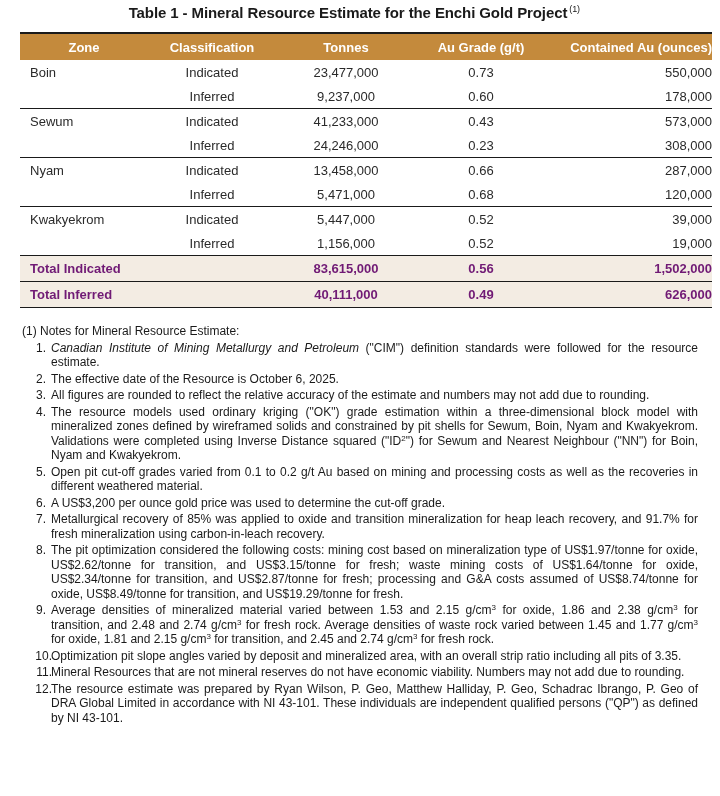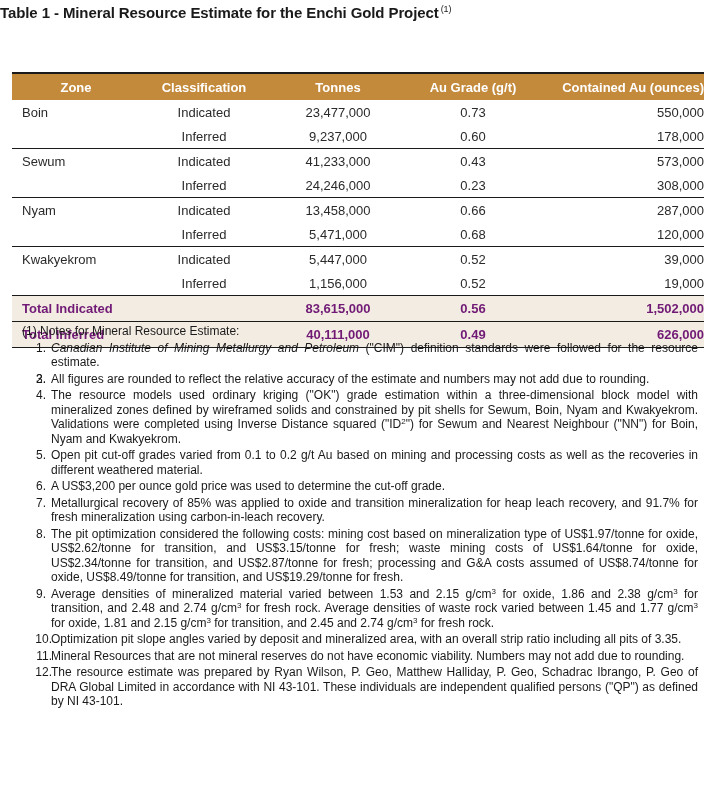--- a/index.html
+++ b/index.html
@@ -1,19 +1,19 @@
 <!DOCTYPE html>
 <html><head>
 <meta charset="utf-8">
 <style>
   html, body { margin: 0; padding: 0; background: #ffffff; }
   body { width: 720px; height: 796px; overflow: hidden; font-family: "Liberation Sans", sans-serif; color: #1a1a1a; position: relative; }
-  .title { position: absolute; top: 4px; left: 0; width: 580px; text-align: left; font-weight: bold; font-size: 15px; letter-spacing: -0.1px; }
+  .title { position: absolute; top: 4px; left: 0; width: 580px; text-align: right; font-weight: bold; font-size: 15px; letter-spacing: -0.1px; }
   .title sup { font-size: 9px; font-weight: normal; vertical-align: 6px; margin-left: 2px; }
-  table.res { position: absolute; top: 32px; left: 12px; width: 692px; border-collapse: collapse; font-size: 13px; margin-top: 40px; }
+  table.res { position: absolute; top: 32px; left: 20px; width: 692px; border-collapse: collapse; font-size: 13px; }
   table.res th { background: #C48A3C; color: #ffffff; font-weight: bold; height: 26px; padding: 0; border-top: 2px solid #1a1a1a; font-size: 13px; }
   table.res td { height: 24px; padding: 0; color: #2a2a2a; }
   .c-zone { width: 118px; text-align: left; padding-left: 10px !important; }
   th.c-zone { text-align: center; padding-left: 0 !important; }
   .c-class { width: 128px; text-align: center; }
   .c-ton { width: 140px; text-align: center; }
   .c-grade { width: 130px; text-align: center; }
   .c-cont { text-align: right; }
   tr.grp-end td { border-bottom: 1.5px solid #1a1a1a; }
   tr.total td { background: #F3ECE3; font-weight: bold; color: #701a75; height: 25px; border-bottom: 1.5px solid #1a1a1a; }
@@ -111,21 +111,21 @@
       <td class="c-grade">0.49</td>
       <td class="c-cont">626,000</td>
     </tr>
   </tbody>
 </table>
 
 <div class="notes">
   <div class="head">(1) Notes for Mineral Resource Estimate:</div>
   <ol>
     <li><span class="num">1.</span><em>Canadian Institute of Mining Metallurgy and Petroleum</em><span> ("CIM") definition standards were followed for the resource estimate.</span></li>
-    <li><span class="num">2.</span></li>
+    <li><span class="num">2.</span><span>The effective date of the Resource is October 6, 2025.</span></li>
     <li><span class="num">3.</span><span>All figures are rounded to reflect the relative accuracy of the estimate and numbers may not add due to rounding.</span></li>
     <li><span class="num">4.</span><span>The resource models used ordinary kriging ("OK") grade estimation within a three-dimensional block model with mineralized zones defined by wireframed solids and constrained by pit shells for Sewum, Boin, Nyam and Kwakyekrom. Validations were completed using Inverse Distance squared ("ID</span><sup>2</sup><span>") for Sewum and Nearest Neighbour ("NN") for Boin, Nyam and Kwakyekrom.</span></li>
     <li><span class="num">5.</span><span>Open pit cut-off grades varied from 0.1 to 0.2 g/t Au based on mining and processing costs as well as the recoveries in different weathered material.</span></li>
     <li><span class="num">6.</span><span>A US$3,200 per ounce gold price was used to determine the cut-off grade.</span></li>
     <li><span class="num">7.</span><span>Metallurgical recovery of 85% was applied to oxide and transition mineralization for heap leach recovery, and 91.7% for fresh mineralization using carbon-in-leach recovery.</span></li>
     <li><span class="num">8.</span><span>The pit optimization considered the following costs: mining cost based on mineralization type of US$1.97/tonne for oxide, US$2.62/tonne for transition, and US$3.15/tonne for fresh; waste mining costs of US$1.64/tonne for oxide, US$2.34/tonne for transition, and US$2.87/tonne for fresh; processing and G&amp;A costs assumed of US$8.74/tonne for oxide, US$8.49/tonne for transition, and US$19.29/tonne for fresh.</span></li>
     <li><span class="num">9.</span><span>Average densities of mineralized material varied between 1.53 and 2.15 g/cm</span><sup>3</sup><span> for oxide, 1.86 and 2.38 g/cm</span><sup>3</sup><span> for transition, and 2.48 and 2.74 g/cm</span><sup>3</sup><span> for fresh rock. Average densities of waste rock varied between 1.45 and 1.77 g/cm</span><sup>3</sup><span> for oxide, 1.81 and 2.15 g/cm</span><sup>3</sup><span> for transition, and 2.45 and 2.74 g/cm</span><sup>3</sup><span> for fresh rock.</span></li>
     <li><span class="num two">10.</span><span>Optimization pit slope angles varied by deposit and mineralized area, with an overall strip ratio including all pits of 3.35.</span></li>
     <li><span class="num two">11.</span><span>Mineral Resources that are not mineral reserves do not have economic viability. Numbers may not add due to rounding.</span></li>
     <li><span class="num two">12.</span><span>The resource estimate was prepared by Ryan Wilson, P. Geo, Matthew Halliday, P. Geo, Schadrac Ibrango, P. Geo of DRA Global Limited in accordance with NI 43-101. These individuals are independent qualified persons ("QP") as defined by NI 43-101.</span></li>

